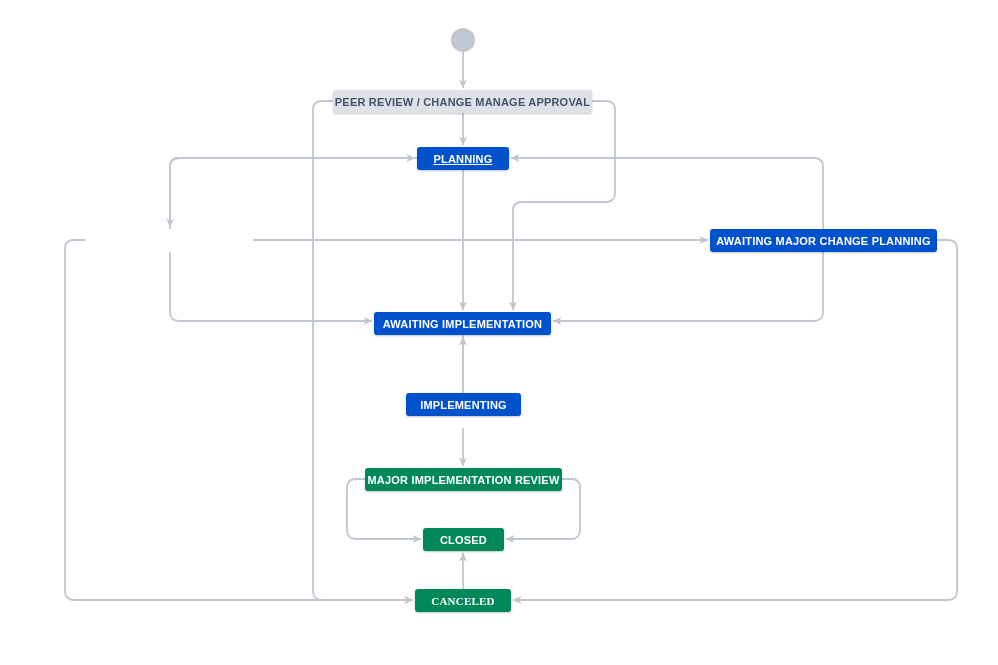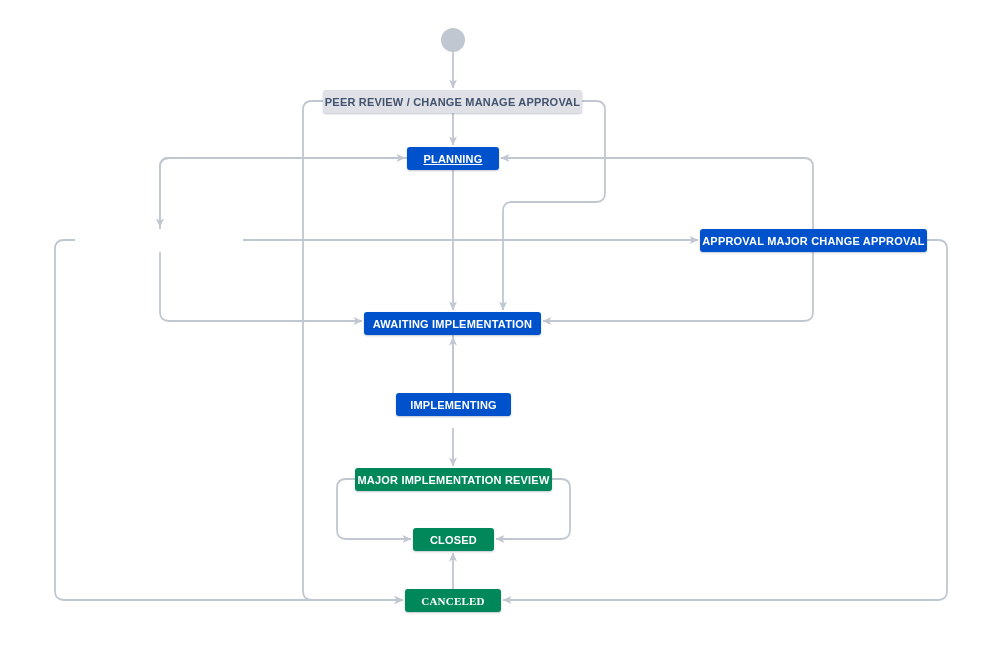--- a/index.html
+++ b/index.html
@@ -30,21 +30,21 @@
     user-select: none;
   }
   .kind-initial     { background: var(--initial-bg); color: var(--initial-fg); }
   .kind-in-progress { background: var(--inprogress-bg); color: #FFFFFF; }
   .kind-done        { background: var(--done-bg); color: #FFFFFF; }
   .kind-start       { border-radius: 50%; background: var(--start-bg); box-shadow: none; }
 </style>
 </head>
 <body>
 
-<div id="canvas" style="width: 988px; height: 665px; background: rgb(255, 255, 255); --initial-bg: #DFE1E6; --initial-fg: #42526E; --inprogress-bg: #0052CC; --done-bg: #00875A; --start-bg: #C1C7D0;">
+<div id="canvas" style="width: 988px; height: 665px; background: rgb(255, 255, 255); margin-left: 10px; --initial-bg: #DFE1E6; --initial-fg: #42526E; --inprogress-bg: #0052CC; --done-bg: #00875A; --start-bg: #C1C7D0;">
   <svg id="edges" width="998" height="665" viewBox="0 0 998 665">
     <defs>
       <marker id="arrowhead" viewBox="0 0 10 10" refX="9" refY="5" markerWidth="10" markerHeight="10" markerUnits="userSpaceOnUse" orient="auto">
         <path d="M0.5,1 L9.5,5 L0.5,9 L2.8,5 Z" fill="#C1C7D0"></path>
       </marker>
     </defs>
     <g id="edge-group">
         <path d="M453,52 L453,88" fill="none" stroke="#C1C7D0" stroke-width="1.8" marker-end="url(#arrowhead)"></path>
         <path d="M453,113 L453,145" fill="none" stroke="#C1C7D0" stroke-width="1.8" marker-end="url(#arrowhead)"></path>
         <path d="M323,101 L312,101 Q303,101 303,110 L303,591 Q303,600 312,600 L403,600" fill="none" stroke="#C1C7D0" stroke-width="1.8" marker-end="url(#arrowhead)"></path>
@@ -68,21 +68,21 @@
   </svg>
   <div id="node-layer">
       <div class="status-node kind-start" style="left: 441px; top: 28px; width: 24px; height: 24px;"></div>
       <div class="status-node kind-initial" style="left: 323px; top: 90px; width: 259px; height: 23px;">
         <span>PEER REVIEW / CHANGE MANAGE APPROVAL</span>
       </div>
       <div class="status-node kind-in-progress" style="left: 407px; top: 147px; width: 92px; height: 23px; text-decoration: underline;">
         <span>PLANNING</span>
       </div>
       <div class="status-node kind-in-progress" style="left: 700px; top: 229px; width: 227px; height: 23px;">
-        <span>APPROVAL MAJOR CHANGE APPROVAL</span>
+        <span>AWAITING MAJOR CHANGE PLANNING</span>
       </div>
       <div class="status-node kind-in-progress" style="left: 364px; top: 312px; width: 177px; height: 23px;">
         <span>AWAITING IMPLEMENTATION</span>
       </div>
       <div class="status-node kind-in-progress" style="left: 396px; top: 393px; width: 115px; height: 23px; align-items: center;">
         <span>IMPLEMENTING</span>
       </div>
       <div class="status-node kind-done" style="left: 355px; top: 468px; width: 197px; height: 23px;">
         <span>MAJOR IMPLEMENTATION REVIEW</span>
       </div>

